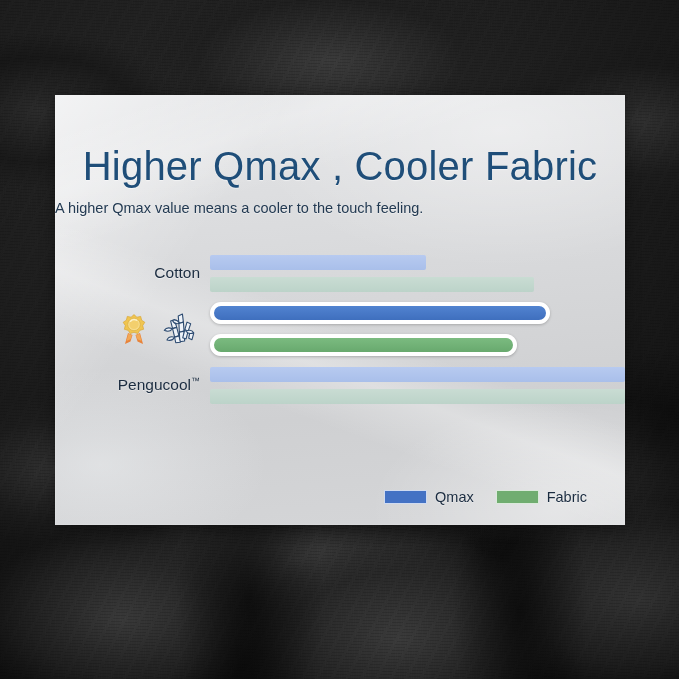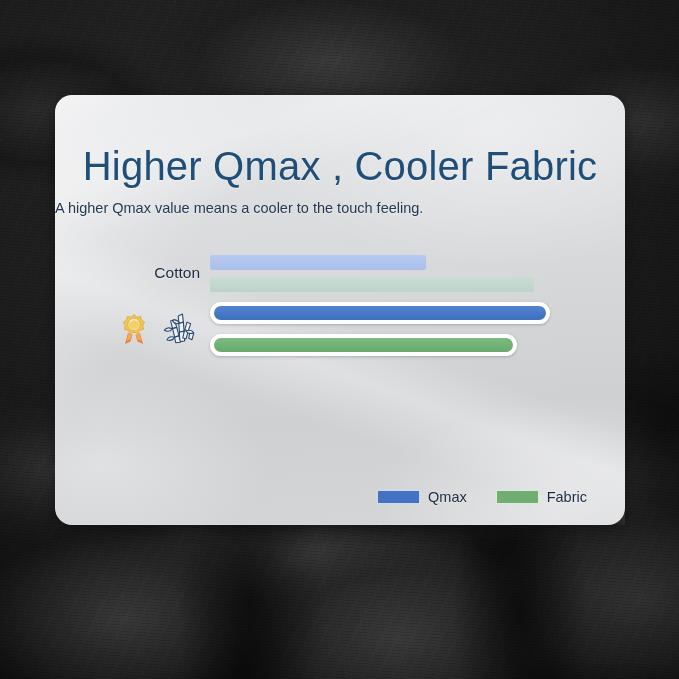--- a/index.html
+++ b/index.html
@@ -71,21 +71,20 @@
     height: 430px;
     background:
       linear-gradient(125deg, rgba(255,255,255,0.55) 0%, rgba(255,255,255,0.0) 28%),
       radial-gradient(ellipse 420px 230px at 78% 8%, rgba(255,255,255,0.42) 0%, rgba(255,255,255,0) 60%),
       radial-gradient(ellipse 300px 170px at 88% 96%, rgba(255,255,255,0.40) 0%, rgba(255,255,255,0) 62%),
       radial-gradient(ellipse 260px 150px at 8% 86%, rgba(236,238,240,0.55) 0%, rgba(255,255,255,0) 64%),
       linear-gradient(175deg, #e4e5e7 0%, #d7d8da 45%, #cfd0d2 72%, #d5d6d8 100%);
     box-shadow:
       0 2px 14px rgba(0,0,0,0.40),
       0 0 0 0.5px rgba(255,255,255,0.22) inset;
-    border-radius: 17px;
   }
 
   
   .card-sheen {
     position: absolute;
     inset: 0;
     pointer-events: none;
     background:
       linear-gradient(200deg, rgba(255,255,255,0.0) 52%, rgba(255,255,255,0.30) 60%, rgba(255,255,255,0.0) 69%),
       linear-gradient(-18deg, rgba(255,255,255,0.0) 74%, rgba(255,255,255,0.26) 84%, rgba(255,255,255,0.0) 94%);
@@ -203,21 +202,21 @@
   .medal-icon { width: 30px; height: 32px; display: block; }
   .bamboo-icon { width: 42px; height: 44px; display: block; }
 
   
   .legend {
     position: absolute;
     right: 38px;
     bottom: 20px;
     display: flex;
     align-items: center;
-    gap: 29px;
+    gap: 22px;
   }
 
   .legend-item { display: flex; align-items: center; gap: 8px; }
 
   .legend-swatch {
     width: 43px;
     height: 14px;
     border: 1px solid rgba(255,255,255,0.75);
   }
 
@@ -302,20 +301,31 @@
         <div class="bars">
           <div class="bar-track hl">
             <div class="bar hl blue-strong" style="width:82%"></div>
           </div>
           <div class="bar-track hl">
             <div class="bar hl green-strong" style="width:74%"></div>
           </div>
         </div>
       </div>
 
+      <div class="row">
+        <div class="row-label"><span>Pengucool</span><sup>™</sup></div>
+        <div class="bars">
+          <div class="bar-track">
+            <div class="bar blue-soft" style="width:100%"></div>
+          </div>
+          <div class="bar-track">
+            <div class="bar green-soft" style="width:100%"></div>
+          </div>
+        </div>
+      </div>
 
     </div>
 
     <div class="legend">
       <div class="legend-item">
         <span class="legend-swatch blue"></span>
         <span class="legend-text">Qmax</span>
       </div>
       <div class="legend-item">
         <span class="legend-swatch green"></span>

